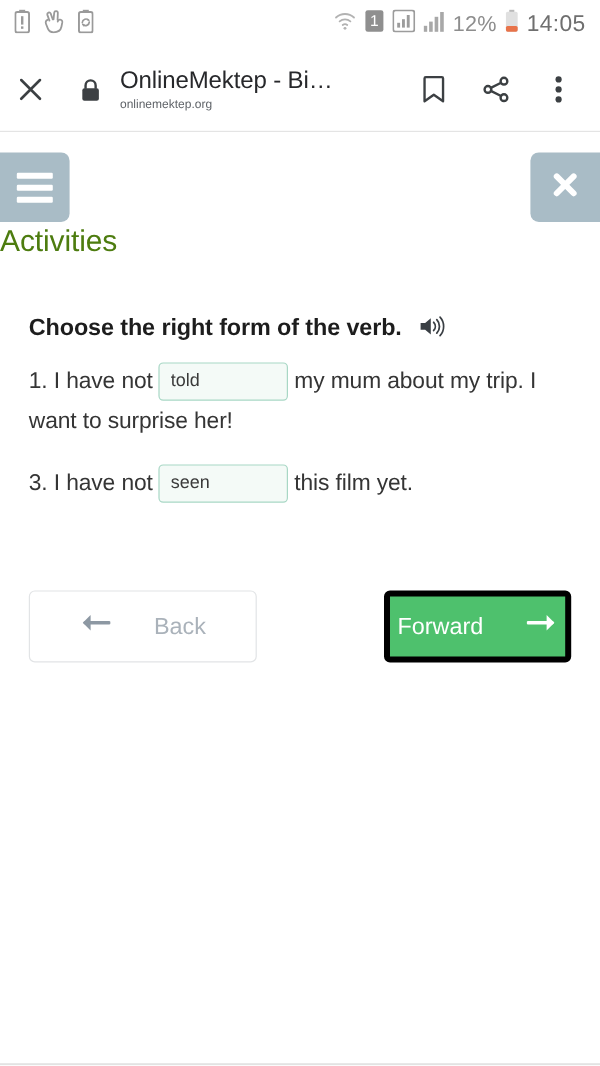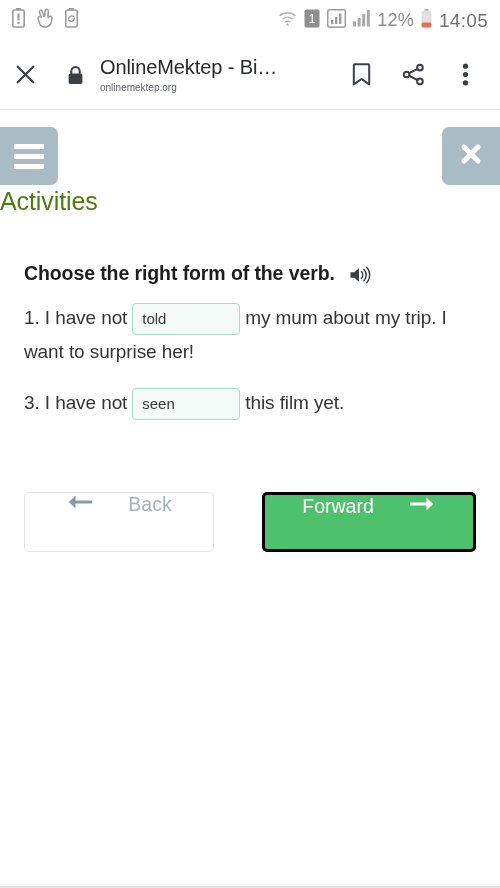--- a/index.html
+++ b/index.html
@@ -133,21 +133,21 @@
     font-weight: 400;
     margin-top: -2px;
     letter-spacing: -.1px;
   }
 
   
   .exercise { padding: 0 24px; margin-top: 46px; }
 
   .prompt-row {
     display: flex;
-    align-items: flex-end;
+    align-items: flex-start;
     gap: 14px;
     margin-bottom: 16px;
   }
   .prompt {
     font-size: 19.5px;
     font-weight: bold;
     color: #1d1d1d;
     letter-spacing: -.1px;
   }
   .speaker { cursor: pointer; display: flex; align-items: center; }
@@ -180,37 +180,38 @@
   .nav {
     display: flex;
     align-items: center;
     padding: 0 24px;
     margin-top: 72px;
   }
   .btn {
     height: 60px;
     border-radius: 5px;
     display: flex;
+    align-items: center;
     justify-content: center;
     gap: 36px;
     cursor: pointer;
     font-size: 19.5px;
     user-select: none;
   }
   .btn-back {
     width: 190px;
     background: #ffffff;
     border: 1px solid #e2e4e6;
     color: #aab2ba;
   }
   .btn-fwd {
-    width: 214px;
+    width: 156px;
     margin-left: auto;
     background: #4ec16d;
-    border: 3px solid #000000;
+    border: 5px solid #000000;
     color: #ffffff;
   }
 
   .bottom-line {
     position: absolute;
     left: 0; right: 0; bottom: 0;
     height: 2px;
     background: #e3e3e3;
   }
 </style>

